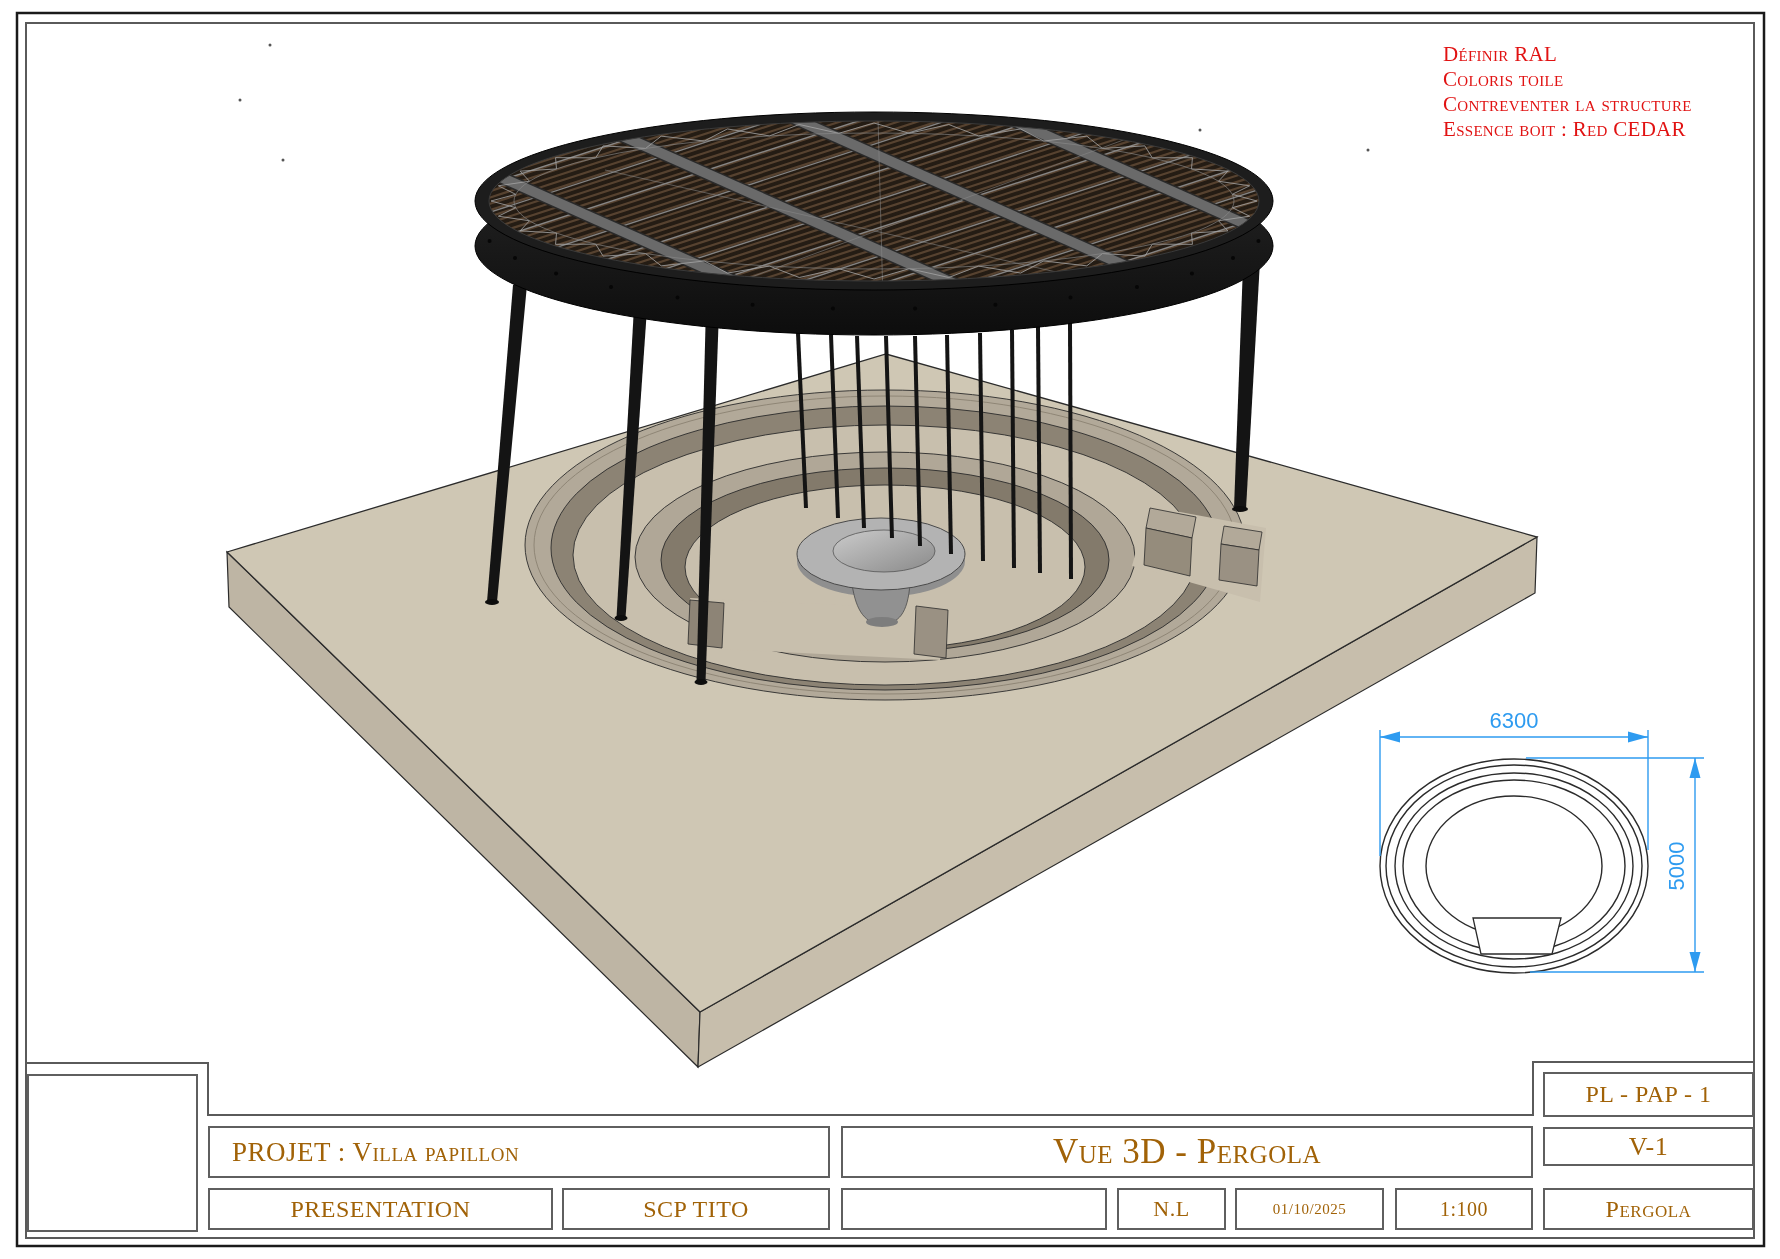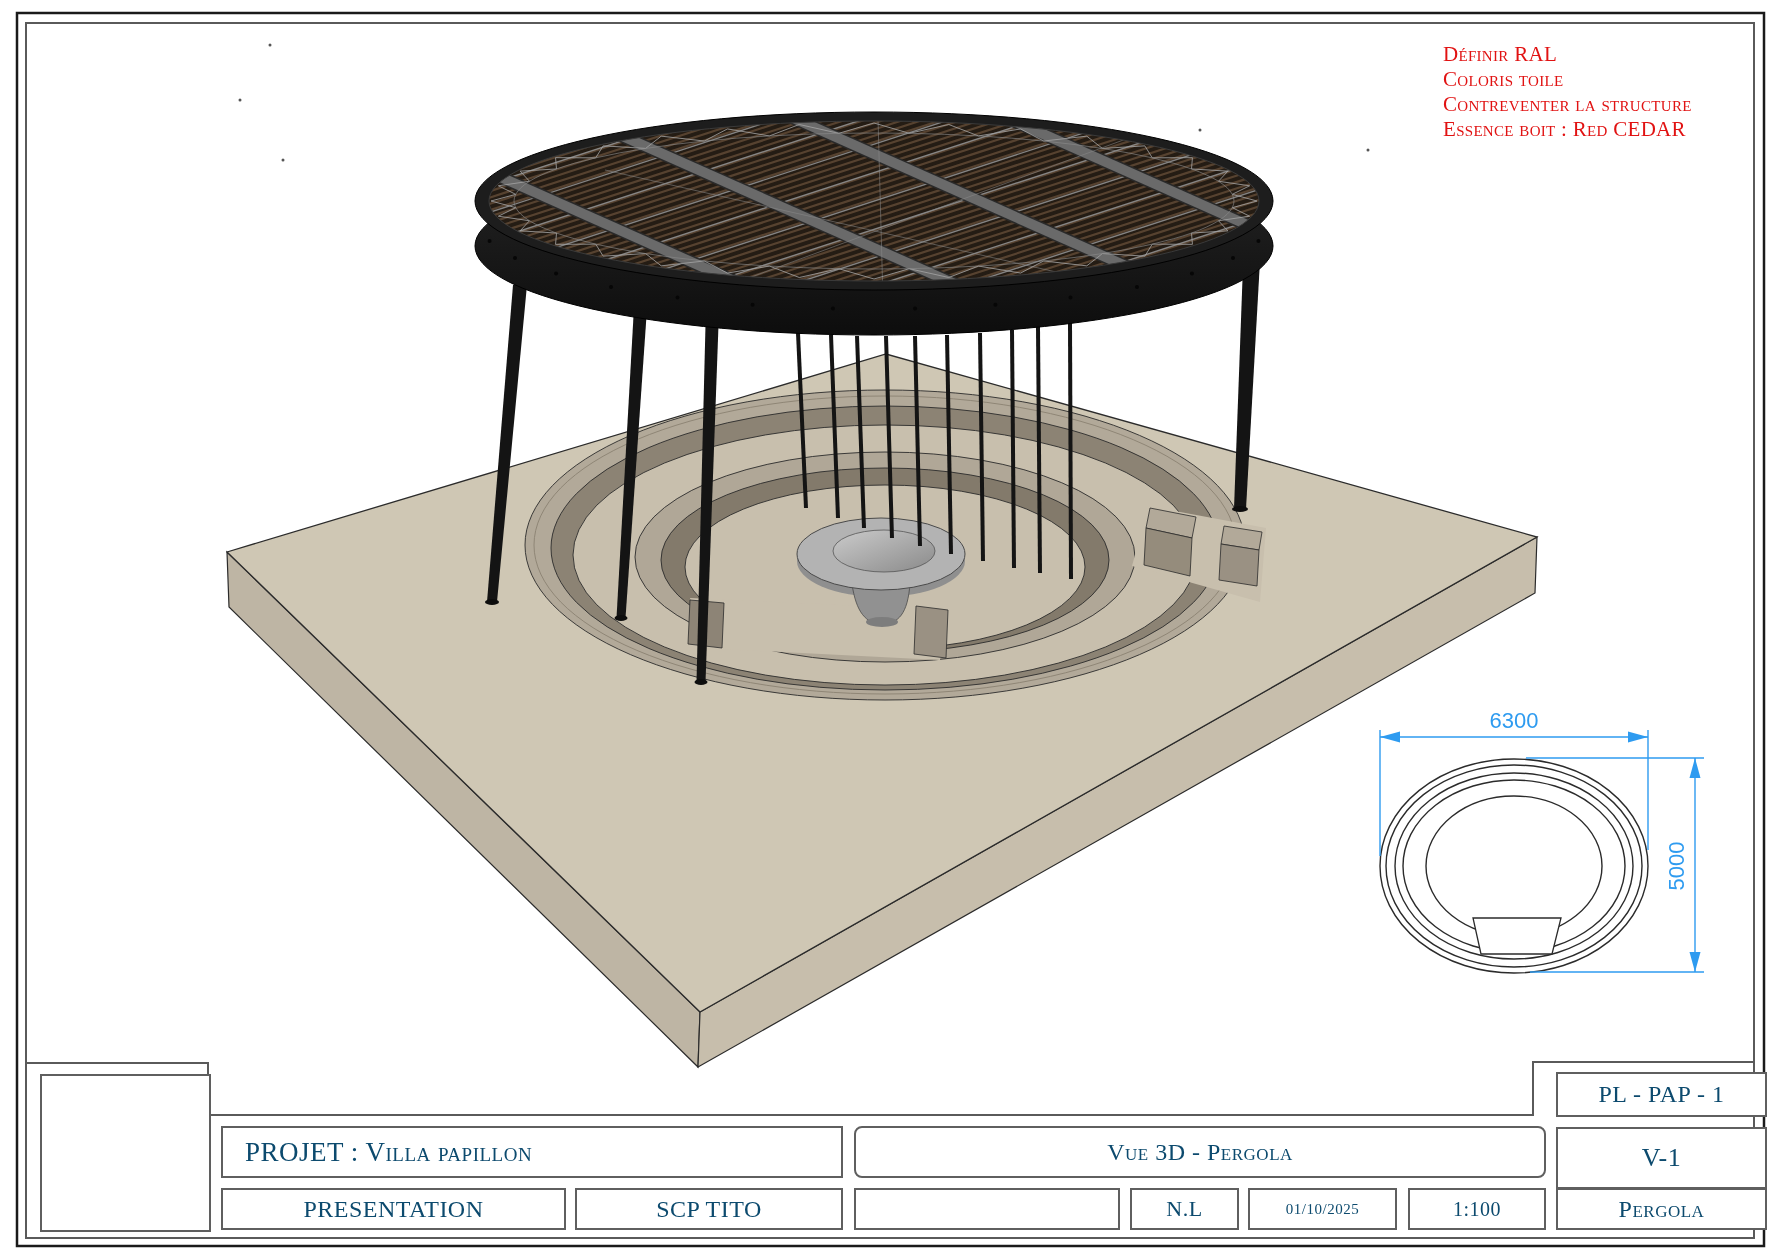--- a/index.html
+++ b/index.html
@@ -3,21 +3,21 @@
 <meta charset="utf-8">
 <style>
   html,body{margin:0;padding:0;background:#ffffff;}
   .page{position:relative;width:1780px;height:1259px;background:#ffffff;overflow:hidden;
         font-family:"Liberation Serif", serif;}
   svg{position:absolute;left:0;top:0;}
   .annot{position:absolute;left:1443px;top:42px;line-height:25px;font-size:21px;
          font-variant:small-caps;letter-spacing:.3px;white-space:nowrap;}
   .tb{position:absolute;box-sizing:border-box;border:2px solid #5f5f5f;background:#ffffff;
       display:flex;align-items:center;justify-content:center;font-variant:small-caps;
-      color:#0c4a6e;letter-spacing:.5px;white-space:nowrap;margin-left:13px;}
+      color:#a16207;letter-spacing:.5px;white-space:nowrap;}
   .tb.left{justify-content:flex-start;padding-left:22px;}
 </style>
 </head>
 <body>
 
 <div class="page">
 
   <svg id="scene" width="1780" height="1259" viewBox="0 0 1780 1259">
       <defs>
         <linearGradient id="bandG" x1="0" y1="0" x2="0" y2="1">
@@ -216,23 +216,23 @@
     <div>Contreventer la structure</div>
     <div>Essence boit : Red CEDAR</div>
   </div>
 
   <div class="tb" style="left:27px;top:1074px;width:171px;height:158px;"></div>
 
   <div class="tb" style="left:1543px;top:1072px;width:211px;height:45px;font-size:24px;">PL - PAP - 1</div>
 
   <div class="tb left" style="left:208px;top:1126px;width:622px;height:52px;font-size:27px;">PROJET : Villa papillon</div>
 
-  <div class="tb" style="left:841px;top:1126px;width:692px;height:52px;font-size:24px;border-radius:8px;">Vue 3D - Pergola</div>
-
-  <div class="tb" style="left:1543px;top:1127px;width:211px;height:62px;font-size:26px;">V-1</div>
+  <div class="tb" style="left:841px;top:1126px;width:692px;height:52px;font-size:35px;">Vue 3D - Pergola</div>
+
+  <div class="tb" style="left:1543px;top:1127px;width:211px;height:39px;font-size:26px;">V-1</div>
 
   <div class="tb" style="left:562px;top:1188px;width:268px;height:42px;font-size:24px;">SCP TITO</div>
 
   <div class="tb" style="left:208px;top:1188px;width:345px;height:42px;font-size:24px;">PRESENTATION</div>
 
   <div class="tb" style="left:841px;top:1188px;width:266px;height:42px;"></div>
 
   <div class="tb" style="left:1117px;top:1188px;width:109px;height:42px;font-size:22px;">N.L</div>
 
   <div class="tb" style="left:1235px;top:1188px;width:149px;height:42px;font-size:15px;font-variant:normal;">01/10/2025</div>

